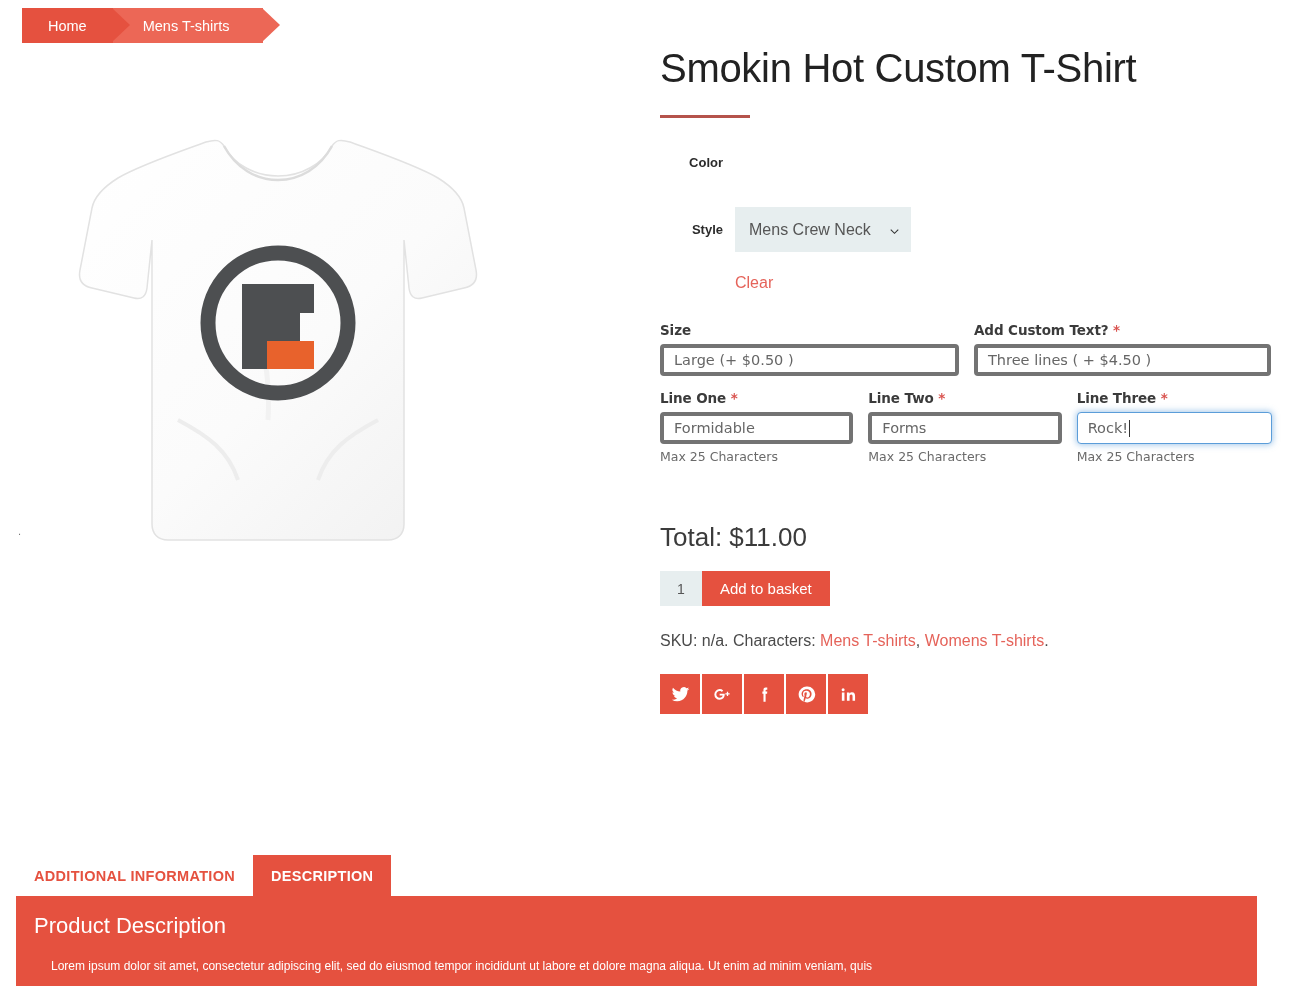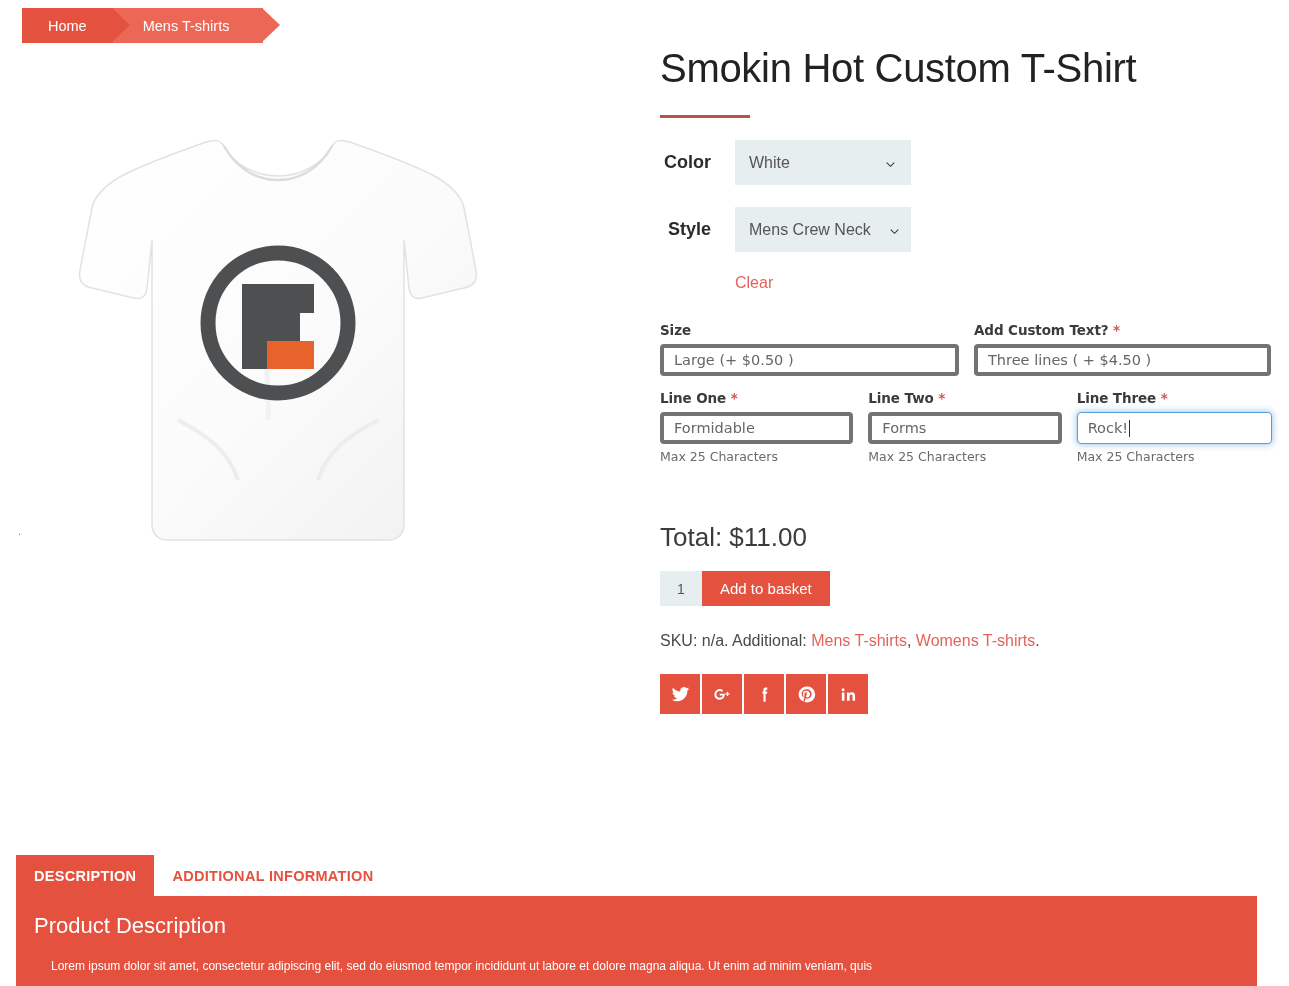--- a/index.html
+++ b/index.html
@@ -44,22 +44,22 @@
   .product-title {
     font-size: 40px; font-weight: 400; color: #222; margin: 0;
     letter-spacing: -0.3px; line-height: 1.2;
   }
   .title-rule { width: 90px; height: 3px; background: #b5534b; margin-top: 23px; }
 
   
   .variations { margin-top: 22px; }
   .var-row { display: flex; align-items: center; height: 45px; margin-bottom: 22px; }
   .var-label {
-    width: 75px; text-align: right; padding-right: 24px;
-    font-size: 18px; font-weight: bold; color: #2b2b2b;
+    width: 75px; text-align: right; padding-right: 12px;
+    font-size: 13px; font-weight: bold; color: #2b2b2b;
   }
   .var-select {
     position: relative; background: #e7eeef; border: none;
     height: 45px; display: flex; align-items: center;
     padding: 0 38px 0 14px; min-width: 176px;
     font-size: 16px; color: #555;
   }
   .var-select .chev {
     position: absolute; right: 16px; top: 50%; margin-top: -3px;
     width: 9px; height: 9px;
@@ -182,26 +182,20 @@
     <div class="dot-mark">.</div>
   </div>
 
   <div class="summary">
     <h1 class="product-title">Smokin Hot Custom T-Shirt</h1>
     <div class="title-rule"></div>
 
     <div class="variations">
       <div class="var-row">
         <div class="var-label">Color</div>
-        <div class="var-select">
-          <span>White</span>
-          <svg class="chev" viewBox="0 0 12 12">
-            <path d="M1 3.5 L6 8.5 L11 3.5" fill="none" stroke="#333" stroke-width="1.4"></path>
-          </svg>
-        </div>
       </div>
       <div class="var-row">
         <div class="var-label">Style</div>
         <div class="var-select tight">
           <span>Mens Crew Neck</span>
           <svg class="chev" viewBox="0 0 12 12">
             <path d="M1 3.5 L6 8.5 L11 3.5" fill="none" stroke="#333" stroke-width="1.4"></path>
           </svg>
         </div>
       </div>
@@ -269,21 +263,21 @@
     <div class="total">Total: $11.00</div>
     <div class="buy-row">
       <div class="qty">
         <span>1</span>
       </div>
       <button class="add-btn">
         <span>Add to basket</span>
       </button>
     </div>
 
-    <div class="meta"><span>SKU: n/a. Additional: </span><a>Mens T-shirts</a>, <a>Womens T-shirts</a><span>.</span></div>
+    <div class="meta"><span>SKU: n/a. Characters: </span><a>Mens T-shirts</a>, <a>Womens T-shirts</a><span>.</span></div>
 
     <div class="social">
       <a class="social-btn">
         <svg viewBox="0 0 24 24">
           <path d="M23 4.9a9 9 0 0 1-2.6.7 4.5 4.5 0 0 0 2-2.5 9 9 0 0 1-2.9 1.1 4.5 4.5 0 0 0-7.7 4.1A12.8 12.8 0 0 1 2.5 3.6a4.5 4.5 0 0 0 1.4 6 4.4 4.4 0 0 1-2-.6 4.5 4.5 0 0 0 3.6 4.4 4.5 4.5 0 0 1-2 .1 4.5 4.5 0 0 0 4.2 3.1A9 9 0 0 1 1 18.5a12.7 12.7 0 0 0 6.9 2c8.3 0 12.8-6.9 12.8-12.8v-.6A9.2 9.2 0 0 0 23 4.9z"></path>
         </svg>
       </a>
       <a class="social-btn">
         <svg viewBox="0 0 24 24">
           <path d="M8.4 10.9v2.3h3.8c-.2 1-1.2 2.9-3.8 2.9-2.3 0-4.2-1.9-4.2-4.2S6.1 7.7 8.4 7.7c1.3 0 2.2.6 2.7 1.1l1.8-1.8A6.4 6.4 0 0 0 8.4 5.2a6.7 6.7 0 1 0 0 13.4c3.9 0 6.4-2.7 6.4-6.5 0-.5 0-.8-.1-1.2H8.4z"></path>
@@ -303,25 +297,25 @@
       <a class="social-btn">
         <svg viewBox="0 0 24 24">
           <path d="M6.9 20H3.6V9.4h3.3V20zM5.2 8a1.9 1.9 0 1 1 0-3.8 1.9 1.9 0 0 1 0 3.8zM20.4 20h-3.3v-5.2c0-1.2 0-2.8-1.7-2.8s-2 1.3-2 2.7V20H10V9.4h3.2v1.4h.1a3.5 3.5 0 0 1 3.1-1.7c3.3 0 3.9 2.2 3.9 5V20z"></path>
         </svg>
       </a>
     </div>
   </div>
 
   <div class="tabs-wrap">
     <div class="tab-bar">
+      <div class="tab inactive">
+        <span>Additional Information</span>
+      </div>
       <div class="tab active">
         <span>Description</span>
-      </div>
-      <div class="tab inactive">
-        <span>Additional Information</span>
       </div>
     </div>
     <div class="tab-panel">
       <h2 class="panel-title">Product Description</h2>
       <p class="panel-body">Lorem ipsum dolor sit amet, consectetur adipiscing elit, sed do eiusmod tempor incididunt ut labore et dolore magna aliqua. Ut enim ad minim veniam, quis</p>
     </div>
   </div>
 
 </div>
 

